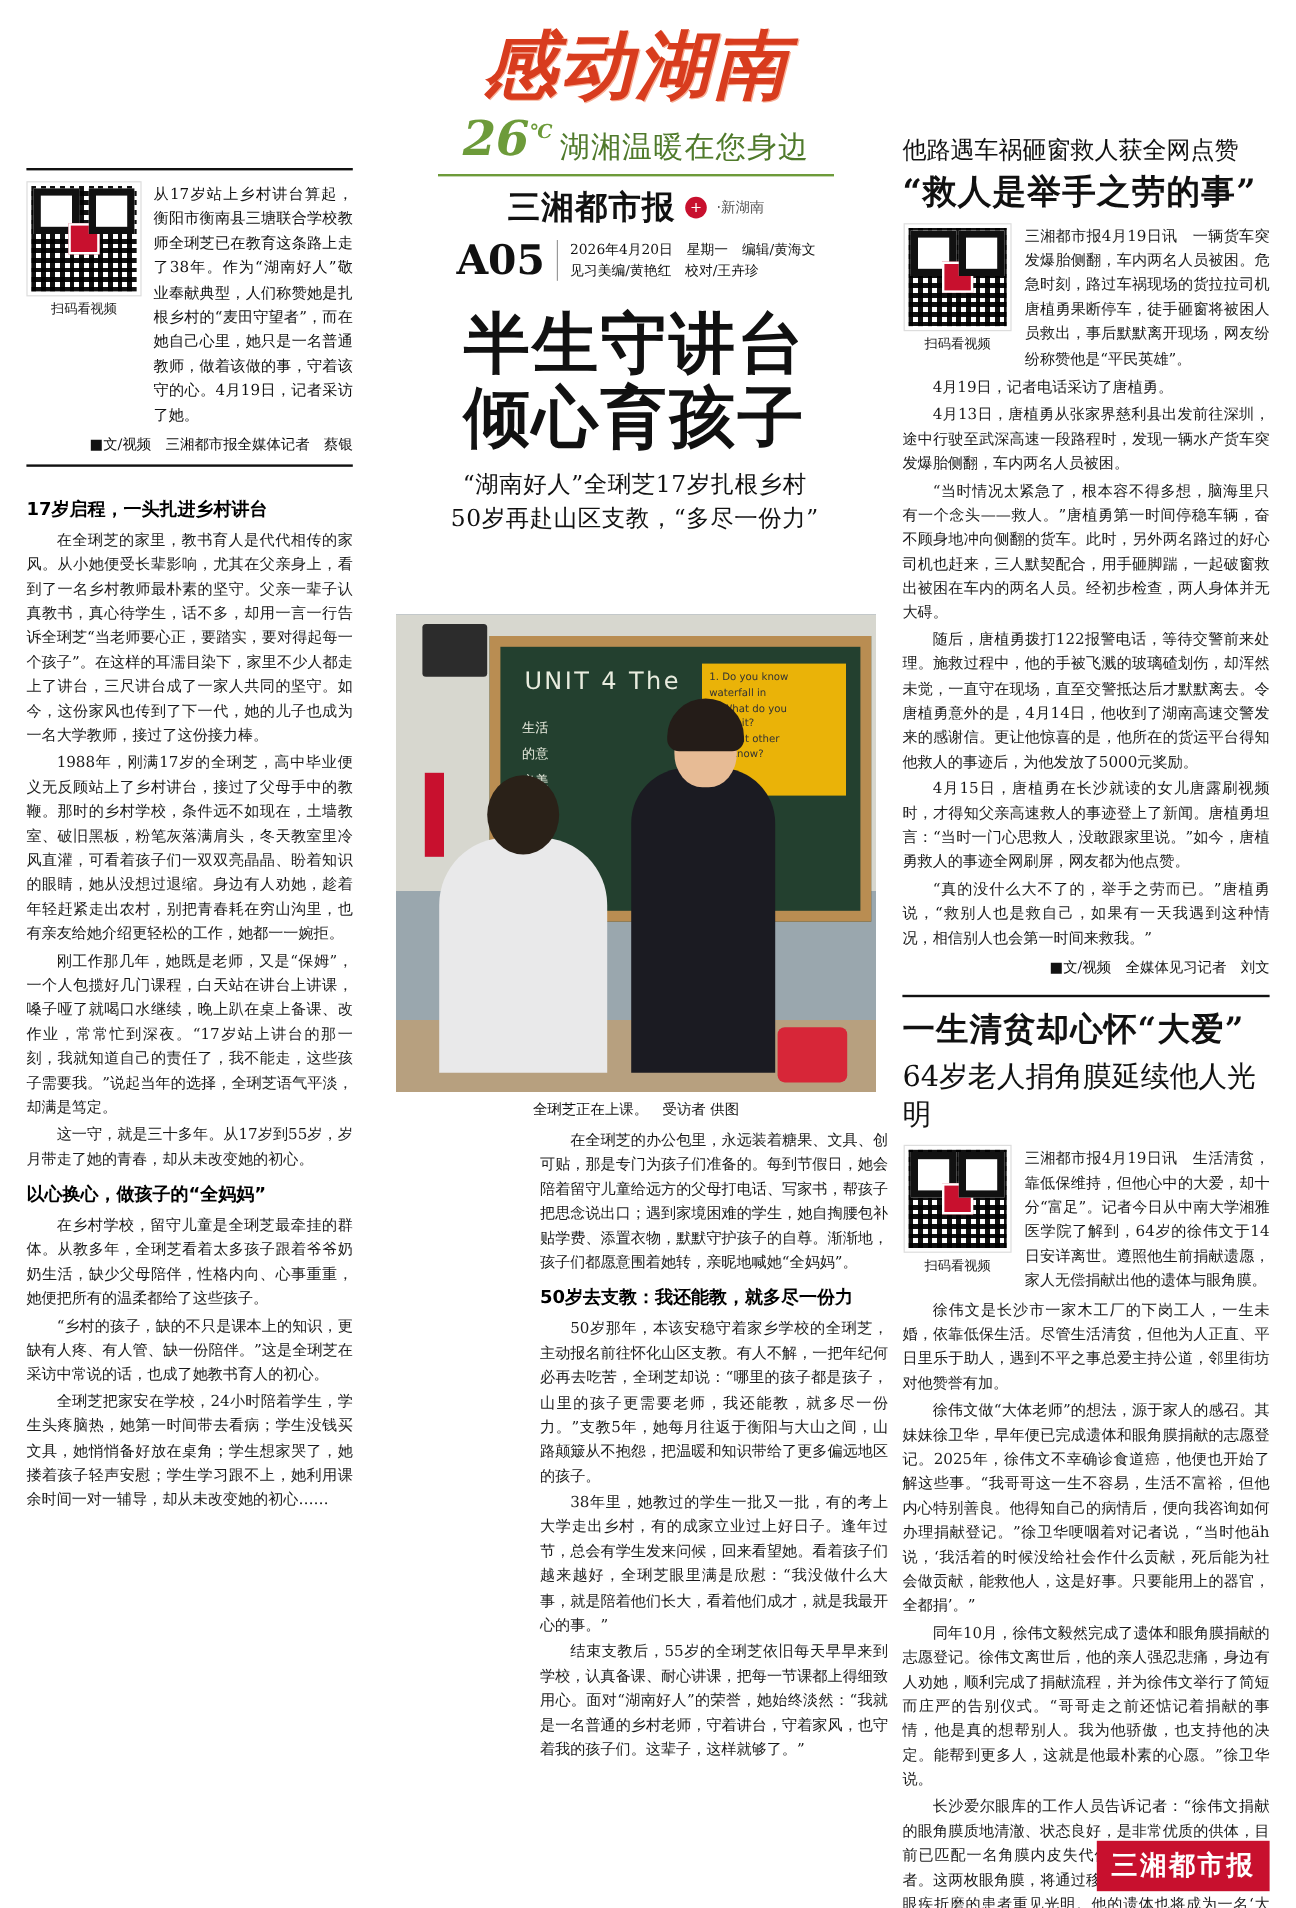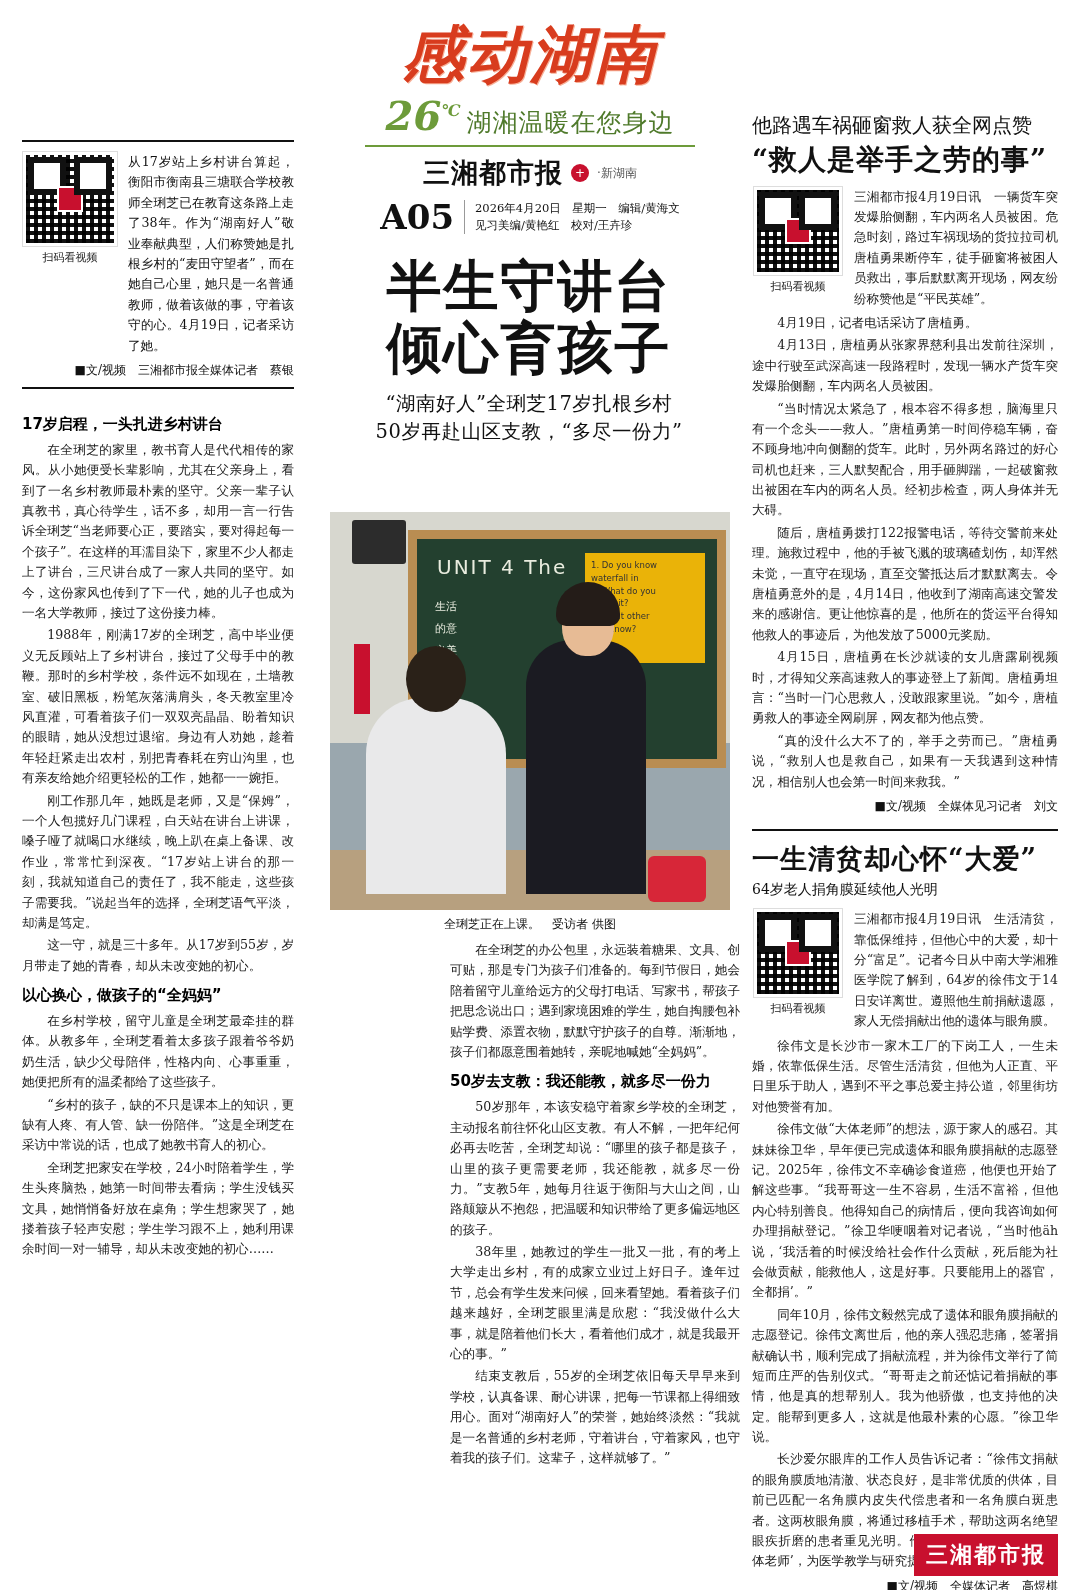--- a/index.html
+++ b/index.html
@@ -156,21 +156,21 @@
   }
   .r-lead{display:flex;gap:10px;}
   .r-qr{width:92px;flex:0 0 92px;text-align:center;}
   .r-qr .qr{width:82px;height:82px;}
   .r-text{flex:1;}
   .divider{border-top:2px solid #111;margin:14px 0 12px 0;}
   .r-headline2{
     font-family:"DejaVu Serif","Liberation Serif",serif;font-weight:bold;
     font-size:27px;line-height:1.2;letter-spacing:1px;
   }
-  .r-sub2{font-family:"DejaVu Serif","Liberation Serif",serif;font-size:14px;margin:6px 0 10px 0;}
+  .r-sub2{font-family:"DejaVu Serif","Liberation Serif",serif;font-size:24px;margin:6px 0 10px 0;}
 
   
   .foot-logo{
     position:absolute;right:22px;bottom:14px;
     background:#c8102e;color:#fff;font-weight:bold;font-size:22px;
     padding:6px 12px;letter-spacing:2px;font-family:"DejaVu Serif","Liberation Serif",serif;
   }
   .watermark{
     position:absolute;left:560px;bottom:10px;font-size:10px;color:#bbb;letter-spacing:4px;
   }
@@ -322,21 +322,21 @@
         <div class="qr">
             <span class="qr-red"></span>
           </div>
         <div class="qr-cap">扫码看视频</div>
       </div>
       <div class="r-text body-text">三湘都市报4月19日讯　生活清贫，靠低保维持，但他心中的大爱，却十分“富足”。记者今日从中南大学湘雅医学院了解到，64岁的徐伟文于14日安详离世。遵照他生前捐献遗愿，家人无偿捐献出他的遗体与眼角膜。</div>
     </div>
     <div class="body-text" style="margin-top:4px;">
       <p>徐伟文是长沙市一家木工厂的下岗工人，一生未婚，依靠低保生活。尽管生活清贫，但他为人正直、平日里乐于助人，遇到不平之事总爱主持公道，邻里街坊对他赞誉有加。</p>
       <p>徐伟文做“大体老师”的想法，源于家人的感召。其妹妹徐卫华，早年便已完成遗体和眼角膜捐献的志愿登记。2025年，徐伟文不幸确诊食道癌，他便也开始了解这些事。“我哥哥这一生不容易，生活不富裕，但他内心特别善良。他得知自己的病情后，便向我咨询如何办理捐献登记。”徐卫华哽咽着对记者说，“当时他äh说，‘我活着的时候没给社会作什么贡献，死后能为社会做贡献，能救他人，这是好事。只要能用上的器官，全都捐’。”</p>
-      <p>同年10月，徐伟文毅然完成了遗体和眼角膜捐献的志愿登记。徐伟文离世后，他的亲人强忍悲痛，签署捐献确认书，顺利完成了捐献流程，并为徐伟文举行了简短而庄严的告别仪式。“哥哥走之前还惦记着捐献的事情，他是真的想帮别人。我为他骄傲，也支持他的决定。能帮到更多人，这就是他最朴素的心愿。”徐卫华说。</p>
+      <p>同年10月，徐伟文毅然完成了遗体和眼角膜捐献的志愿登记。徐伟文离世后，他的亲人强忍悲痛，身边有人劝她，顺利完成了捐献流程，并为徐伟文举行了简短而庄严的告别仪式。“哥哥走之前还惦记着捐献的事情，他是真的想帮别人。我为他骄傲，也支持他的决定。能帮到更多人，这就是他最朴素的心愿。”徐卫华说。</p>
       <p>长沙爱尔眼库的工作人员告诉记者：“徐伟文捐献的眼角膜质地清澈、状态良好，是非常优质的供体，目前已匹配一名角膜内皮失代偿患者和一名角膜白斑患者。这两枚眼角膜，将通过移植手术，帮助这两名绝望眼疾折磨的患者重见光明。他的遗体也将成为一名‘大体老师’，为医学教学与研究提供宝贵资源。”</p>
     </div>
     <div class="byline">■文/视频　全媒体记者　高煜棋</div>
   </div>
 
   <div class="watermark"></div>
   <div class="foot-logo">三湘都市报</div>
 
 </div>
 

